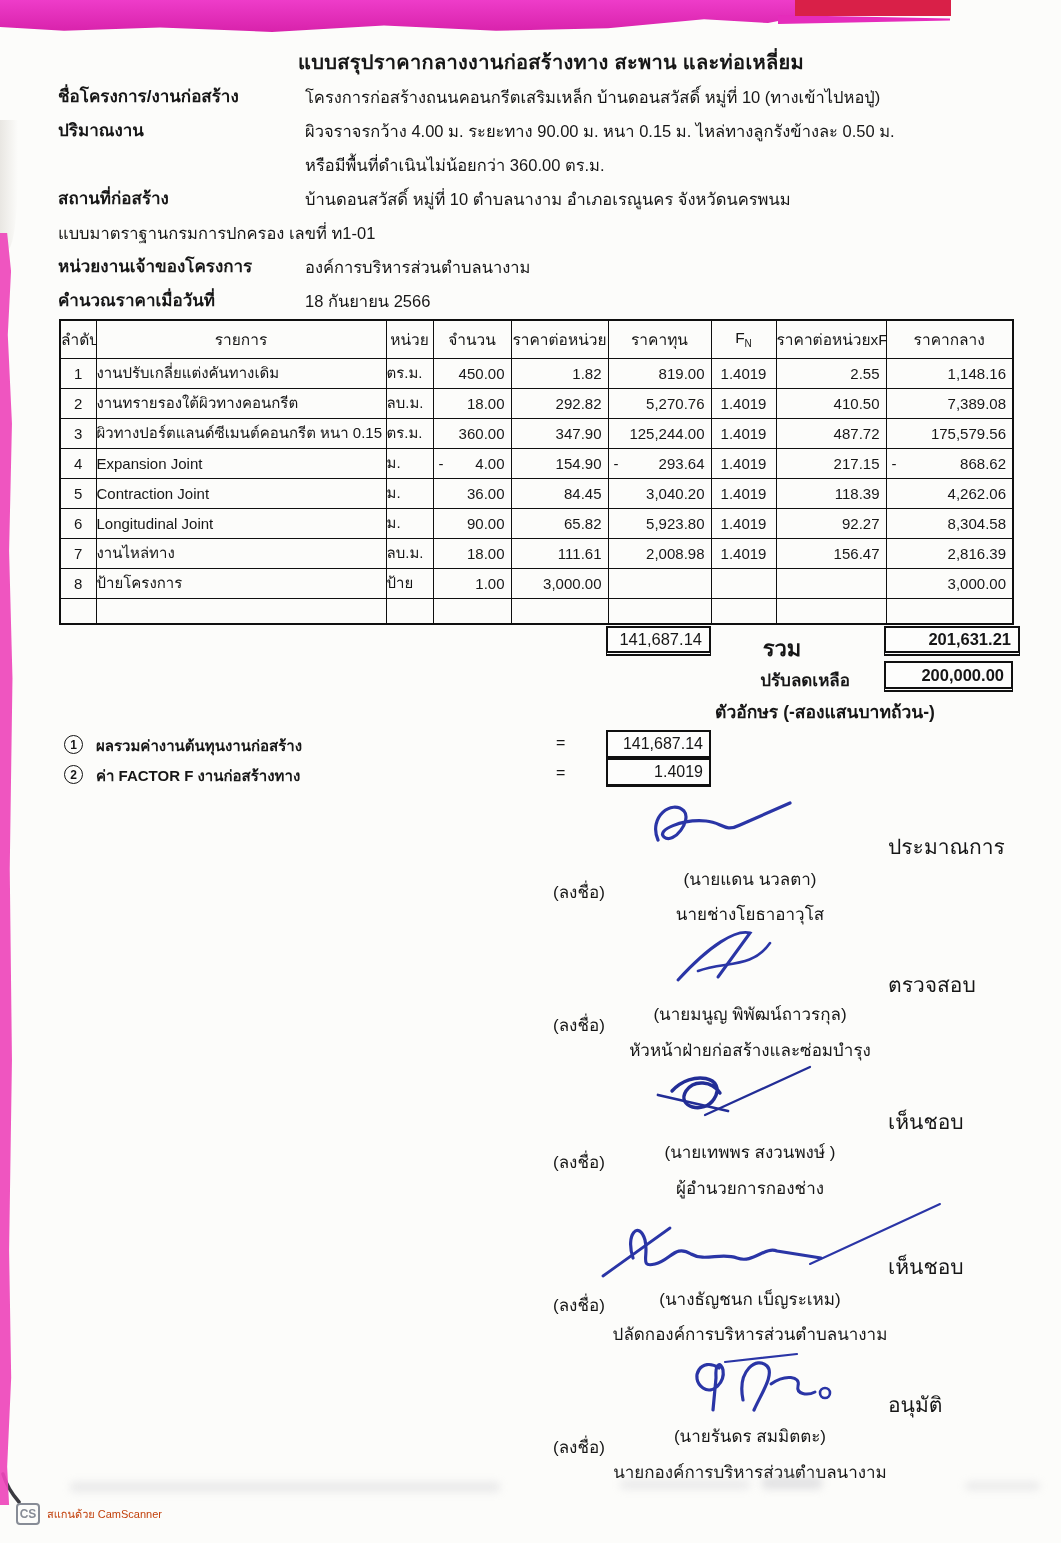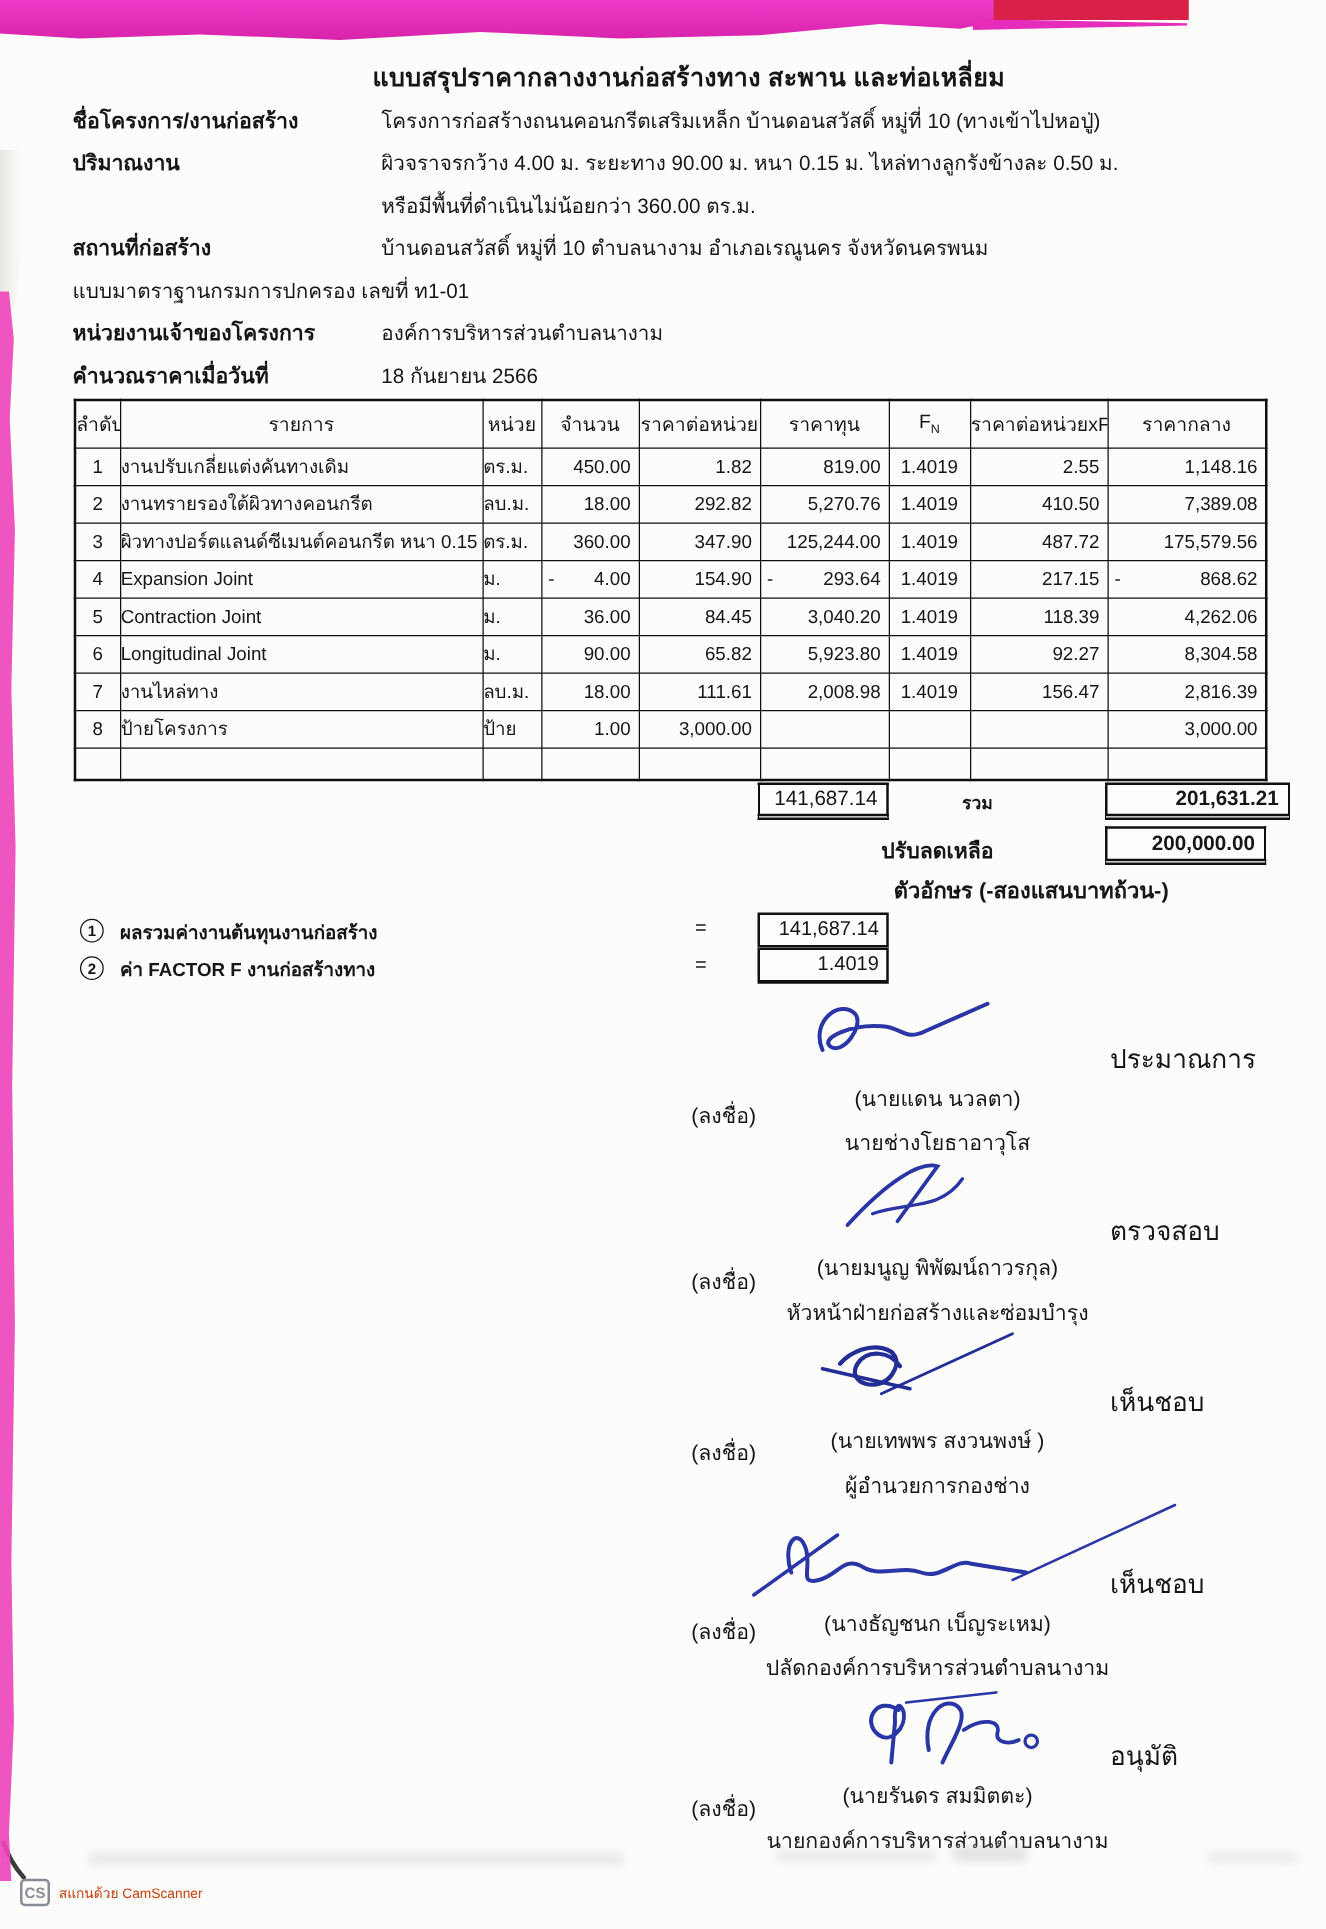--- a/index.html
+++ b/index.html
@@ -49,22 +49,22 @@
   td.c-no { text-align:center; font-size:15px; }
   td.c-item { font-size:15px; padding-left:5px; white-space:nowrap; }
   td.c-unit { font-size:15px; padding-left:5px; white-space:nowrap; }
   td.c-fn { text-align:center; font-size:15px; }
   .numcell { display:flex; justify-content:space-between; padding:0 6px 0 5px; font-size:15px; }
   sub.fn-sub { font-size:10px; }
 
   
   .tbox { position:absolute; border:2px solid #101010; border-bottom:5px double #101010;
           display:flex; align-items:center; justify-content:flex-end; padding-right:7px; font-size:16.5px; background:#fdfdfc; }
-  .sum-label { left:711px; top:631px; width:142px; text-align:center; font-size:14px; font-weight:600; }
-  .reduced-label { left:650px; top:666px; width:200px; text-align:center; font-size:17px; font-weight:bold; }
+  .sum-label { left:711px; top:631px; width:142px; text-align:center; font-size:22px; font-weight:600; }
+  .reduced-label { left:650px; top:666px; width:200px; text-align:right; font-size:17px; font-weight:bold; }
   .in-words { left:700px; top:698px; width:250px; text-align:center; font-size:17.5px; font-weight:bold; }
 
   
   .circle-num { position:absolute; width:19px; height:19px; border:1.6px solid #111; border-radius:50%;
                 display:flex; align-items:center; justify-content:center; font-size:12px; font-weight:bold; }
   .sum-text { position:absolute; font-size:15px; font-weight:600; }
   .eq { position:absolute; font-size:16px; }
   .sbox { position:absolute; border:2px solid #101010; display:flex; align-items:center; justify-content:flex-end;
           padding-right:6px; font-size:16px; background:#fdfdfc; }
 
@@ -503,21 +503,21 @@
               <span></span>
             </div>
           </td>
         </tr>
       </tbody>
   </table>
 </div>
 
 <div class="tbox" style="left:606px; top:626px; width:105px; height:30px;">141,687.14</div>
 <div class="abs sum-label">รวม</div>
-<div class="tbox" style="left:884px; top:626px; width:148px; height:30px; font-weight:bold;">201,631.21</div>
+<div class="tbox" style="left:884px; top:626px; width:136px; height:30px; font-weight:bold;">201,631.21</div>
 <div class="abs reduced-label">ปรับลดเหลือ</div>
 <div class="tbox" style="left:884px; top:661px; width:129px; height:31px; font-weight:bold;">200,000.00</div>
 <div class="abs in-words">ตัวอักษร (-สองแสนบาทถ้วน-)</div>
 
 <div class="circle-num" style="left:64px; top:735px;">1</div>
 <div class="sum-text" style="left:96px; top:734px;">ผลรวมค่างานต้นทุนงานก่อสร้าง</div>
 <div class="eq" style="left:556px; top:734px;">=</div>
 <div class="sbox" style="left:606px; top:730px; width:105px; height:28px;">141,687.14</div>
 
 <div class="circle-num" style="left:64px; top:765px;">2</div>

